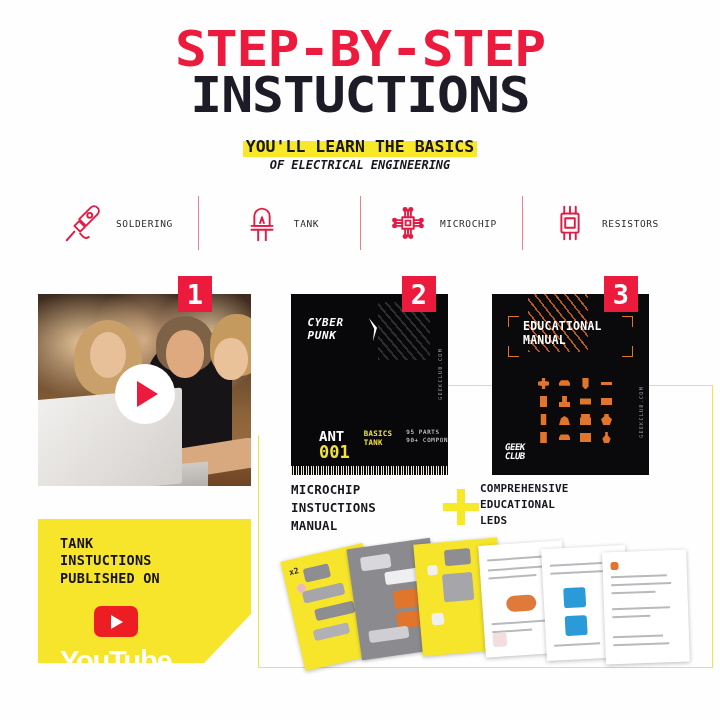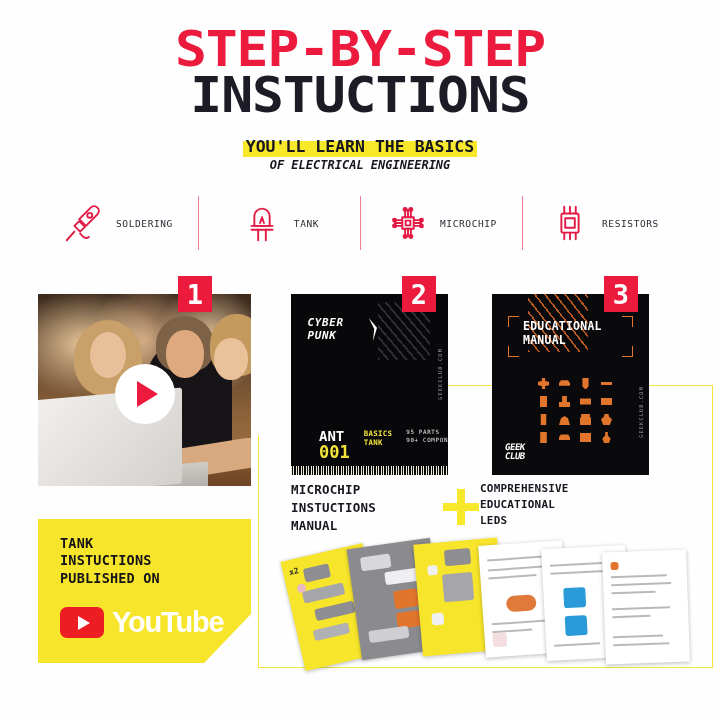--- a/index.html
+++ b/index.html
@@ -138,21 +138,21 @@
      font-weight:bold; font-size:11px; color:#18161f; line-height:1.45; letter-spacing:.2px; }
   .plus { position:absolute; left:443px; top:489px; width:36px; height:36px; }
   .plus::before { content:""; position:absolute; left:0; top:14px; width:36px; height:8px; background:#f7e82a; }
   .plus::after  { content:""; position:absolute; left:14px; top:0; width:8px; height:36px; background:#f7e82a; }
 
   
   .ypanel { position:absolute; left:38px; top:519px; width:213px; height:144px;
      background:#f7e52b; clip-path:polygon(0 0,100% 0,100% 66%,78% 100%,0 100%); }
   .yt-txt { position:absolute; left:22px; top:16px; font-family:"DejaVu Sans Mono",monospace;
      font-weight:bold; font-size:13.5px; color:#151318; line-height:1.28; letter-spacing:.2px; }
-  .yt-logo { position:absolute; left:22px; top:87px; display:flex; align-items:center; gap:8px; }
+  .yt-logo { position:absolute; left:22px; top:87px; display:flex; align-items:center; gap:8px;flex-direction:column; }
   .yt-badge { width:44px; height:31px; background:#ed1d24; border-radius:7px;
      display:flex; align-items:center; justify-content:center; }
   .yt-tri { width:0; height:0; border-left:12px solid #fff;
      border-top:7.5px solid transparent; border-bottom:7.5px solid transparent; margin-left:3px; }
   .yt-word { font-family:"Liberation Sans", sans-serif; font-weight:bold; font-size:29px;
      color:#fff; letter-spacing:-1.2px; }
 
   
   .frame { position:absolute; left:258px; top:385px; width:455px; height:283px;
      border:1.5px solid #f4e53a;

